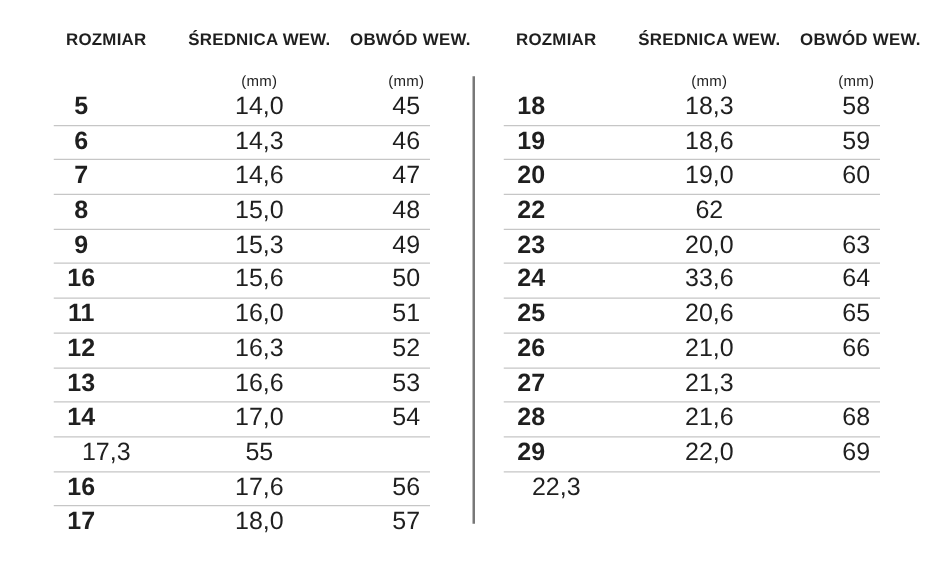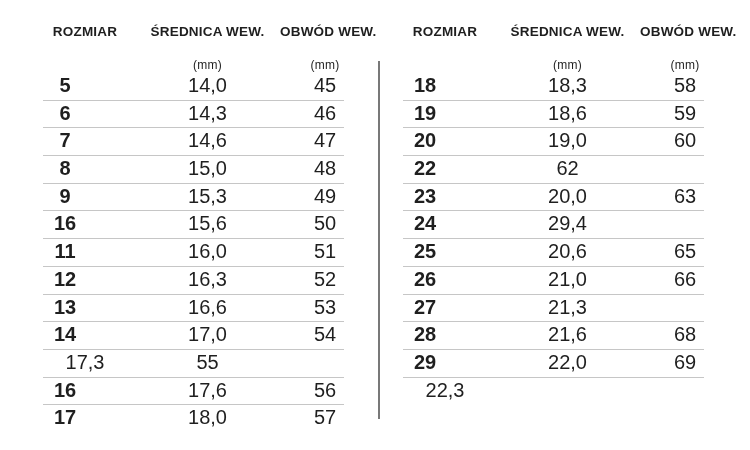--- a/index.html
+++ b/index.html
@@ -200,21 +200,22 @@
           <div class="cell size">22</div>
           <div class="cell circ">62</div>
         </div>
         <div class="row">
           <div class="cell size">23</div>
           <div class="cell dia">20,0</div>
           <div class="cell circ">63</div>
         </div>
         <div class="row">
           <div class="cell size">24</div>
-          <div class="cell dia">29,4</div>
+          <div class="cell dia">33,6</div>
+          <div class="cell circ">64</div>
         </div>
         <div class="row">
           <div class="cell size">25</div>
           <div class="cell dia">20,6</div>
           <div class="cell circ">65</div>
         </div>
         <div class="row">
           <div class="cell size">26</div>
           <div class="cell dia">21,0</div>
           <div class="cell circ">66</div>

